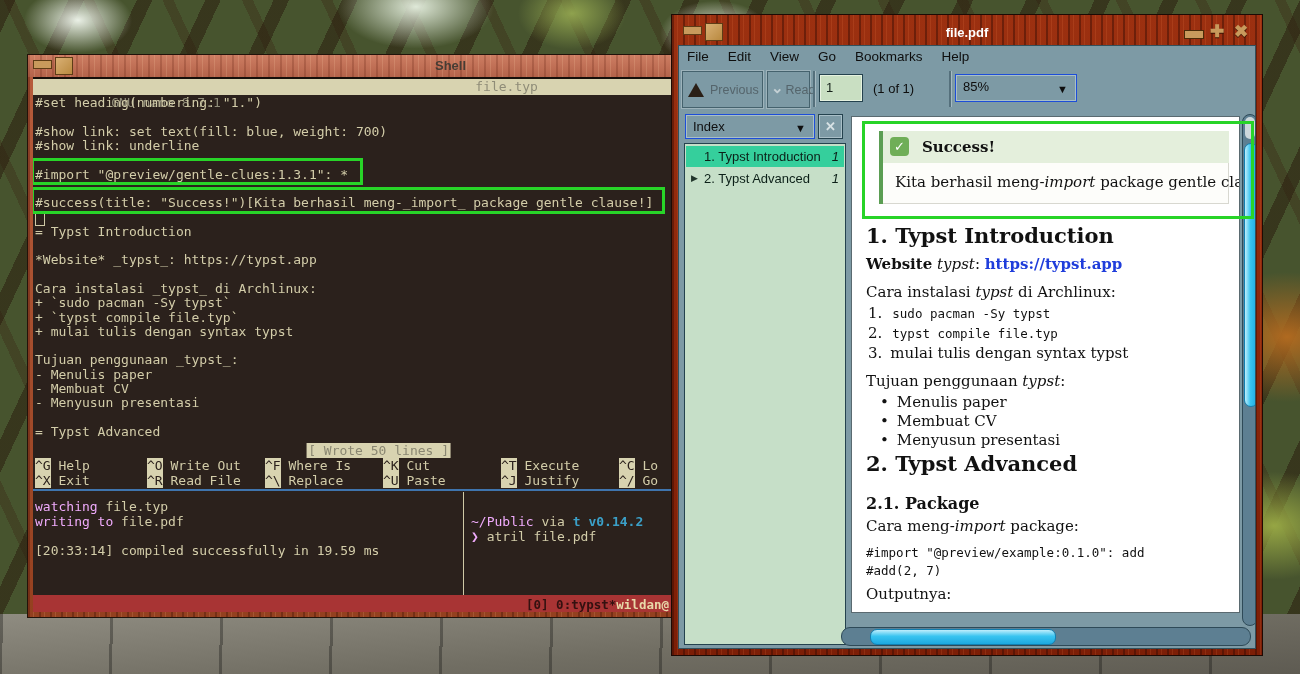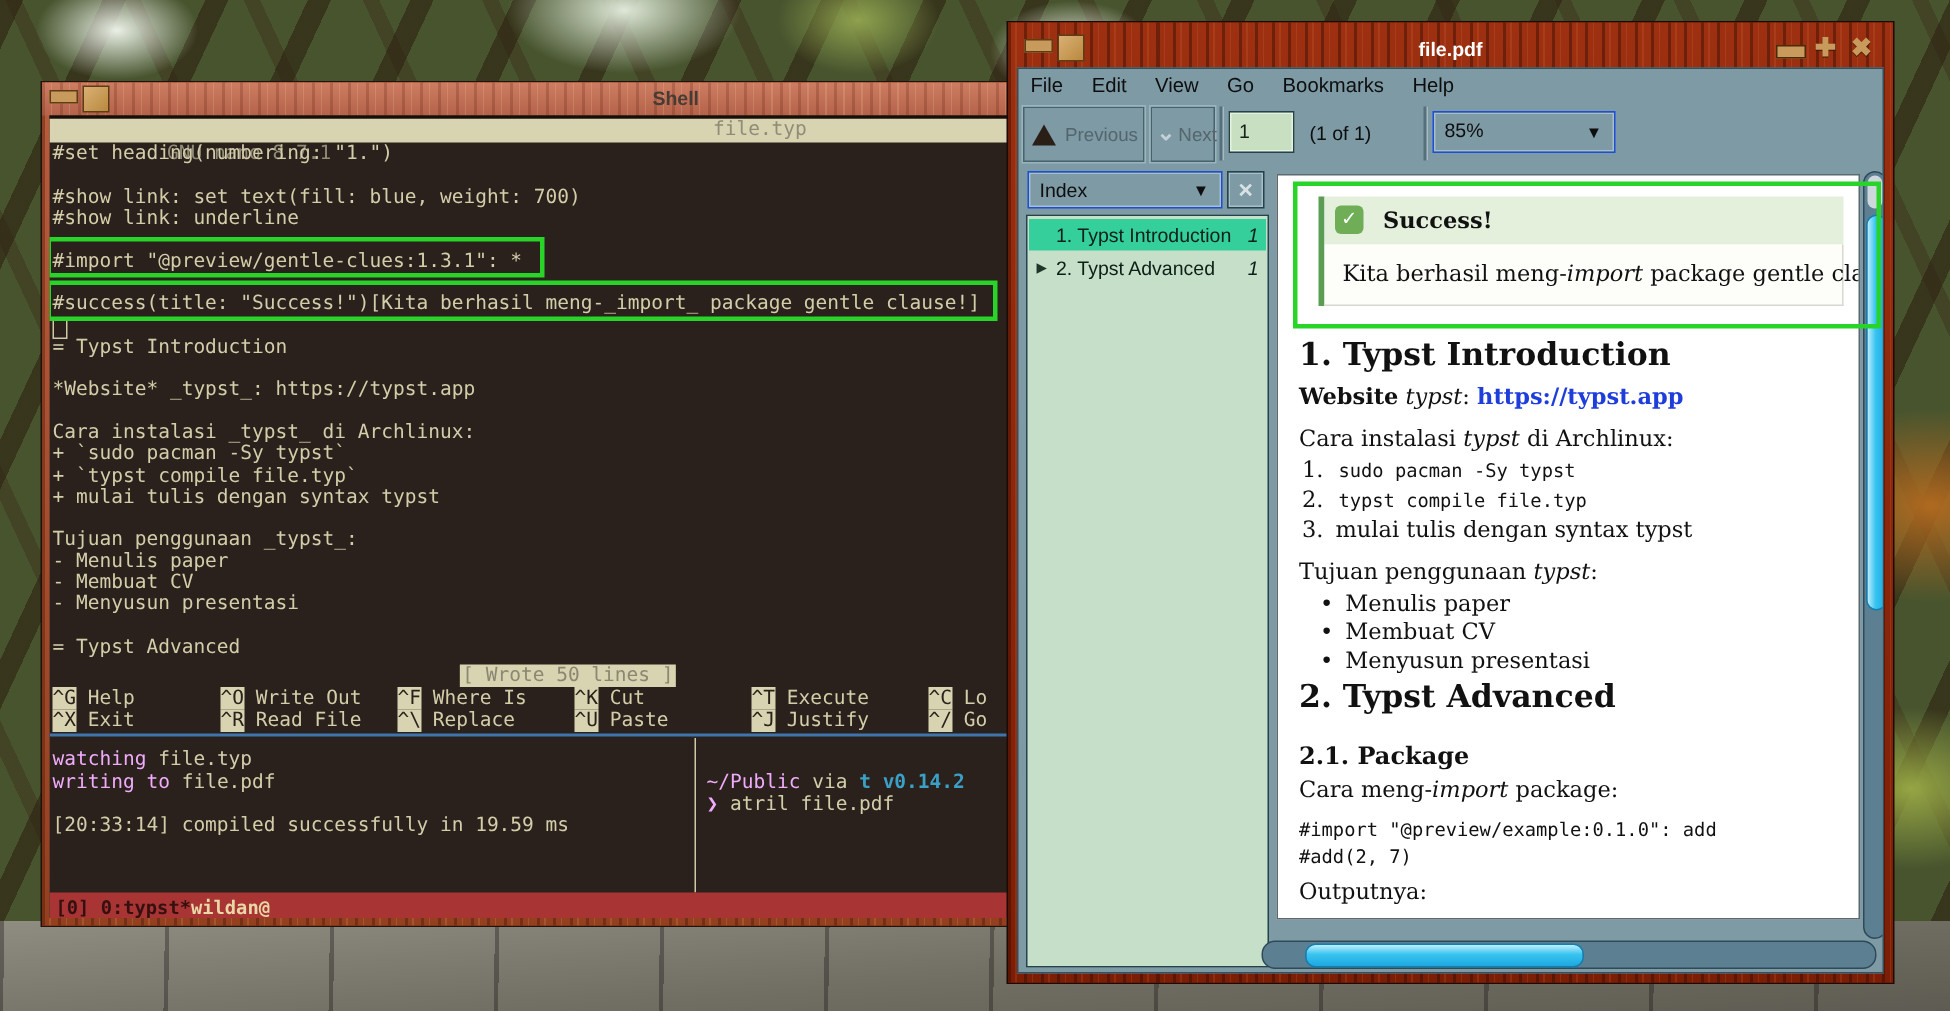--- a/index.html
+++ b/index.html
@@ -58,21 +58,21 @@
   .sc-cell{position:absolute;white-space:pre;font-size:13px;line-height:15px;}
   .sc-key{background:#d8d3b0;color:#2b211c;}
   .sc-label{color:#d3cda9;}
   .pane-divider-h{position:absolute;left:0;right:0;top:410px;height:2px;background:#3f74ad;}
   .pane-divider-v{position:absolute;left:430px;top:413px;width:1px;height:103px;background:#cfc9a6;}
   .watch-pane{position:absolute;left:2px;top:421px;font-size:13px;line-height:14.6px;color:#d3cda9;white-space:pre;}
   .prompt-pane{position:absolute;left:438px;top:436px;font-size:13px;line-height:14.6px;color:#d3cda9;white-space:pre;}
   .teal{color:#f0abfc;font-weight:normal;}
   .cyan{color:#3ba0c8;font-weight:bold;}
   .tmux-bar{position:absolute;left:0;right:0;top:516px;height:18px;background:#a83434;
-    display:flex;justify-content:flex-start;align-items:center;padding:0 4px;
+    display:flex;justify-content:flex-end;align-items:center;padding:0 4px;
     font-size:12.5px;font-weight:bold;}
   .tmux-left{color:#341110;}
   .tmux-right{color:#e8d8a8;}
   
   .pdf-window{left:672px;top:15px;width:590px;height:640px;padding:6px;
     background-color:#8c250a;
     background-image:repeating-linear-gradient(90deg, rgba(40,8,2,.4) 0 2px, rgba(0,0,0,0) 2px 5px, rgba(255,140,80,.14) 5px 6px, rgba(0,0,0,0) 6px 11px),
       linear-gradient(#9c३010,#7c1e06);
     background-image:repeating-linear-gradient(90deg, rgba(40,8,2,.4) 0 2px, rgba(0,0,0,0) 2px 5px, rgba(255,140,80,.14) 5px 6px, rgba(0,0,0,0) 6px 11px),
       linear-gradient(#9c3010,#7c1e06);
@@ -241,21 +241,21 @@
         <span class="menu-item">Bookmarks</span>
         <span class="menu-item">Help</span>
       </div>
       <div class="toolbar">
         <div class="tb-btn" style="left:2px;top:3px;width:83px;height:39px">
           <span class="prev-icon"></span>
           <span>Previous</span>
         </div>
         <div class="tb-btn" style="left:87px;top:3px;width:45px;height:39px">
           <span class="next-icon">⌄</span>
-          <span>Next</span>
+          <span>Read</span>
         </div>
         <div class="tb-sep" style="left:134px"></div>
         <div class="page-entry">1</div>
         <div class="page-info">(1 of 1)</div>
         <div class="tb-sep" style="left:270px"></div>
         <div class="combo" style="left:276px;top:7px;width:122px;height:28px">
           <span class="combo-label">85%</span>
           <span class="combo-caret">▼</span>
         </div>
       </div>

